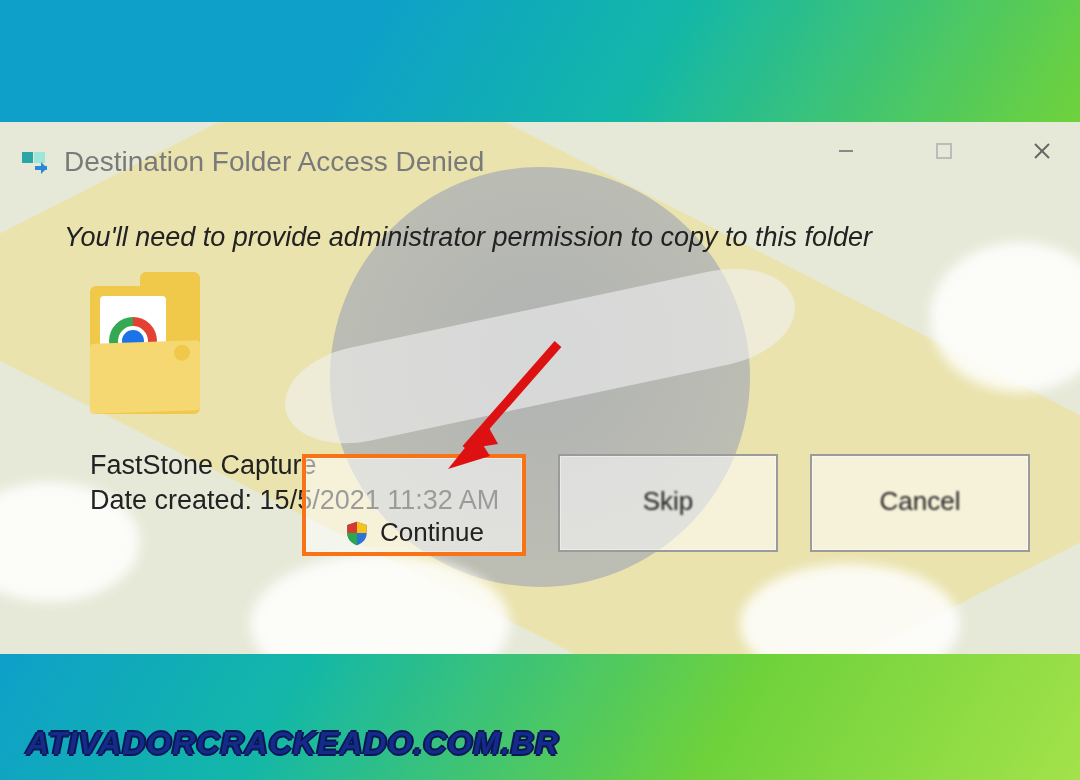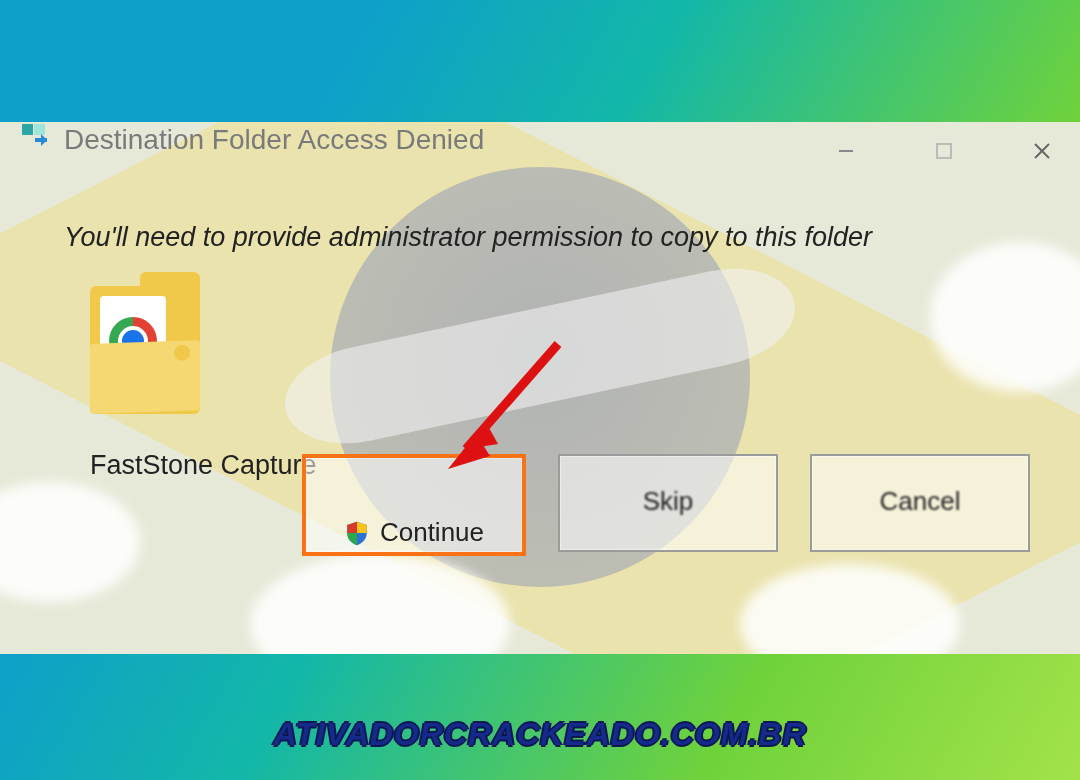--- a/index.html
+++ b/index.html
@@ -36,21 +36,21 @@
   .c3{left:250px;bottom:-40px;width:260px;height:140px;}
   .c4{right:120px;bottom:-30px;width:220px;height:120px;}
 
   
   .win{
     position:absolute;left:6px;right:6px;top:124px;height:460px;
     background:rgba(255,255,255,.0);
   }
   .titlebar{
     position:absolute;left:0;right:0;top:0;height:54px;
-    display:flex;align-items:flex-start;
+    display:flex;align-items:flex-end;
     padding-left:16px;
   }
   .app-icon{
     width:26px;height:26px;position:relative;margin-right:16px;flex:0 0 auto;
   }
   .app-icon .m{position:absolute;width:11px;height:11px;}
   .app-icon .a{left:0;top:0;background:#2aa6a6;}
   .app-icon .b{left:12px;top:0;background:#9ee6d8;}
   .app-icon .ar{position:absolute;left:13px;top:14px;width:12px;height:4px;background:#2a88d8;}
   .app-icon .ar:after{content:"";position:absolute;right:-6px;top:-4px;border:6px solid transparent;border-left-color:#2a88d8;}
@@ -98,25 +98,26 @@
   .shield svg{width:26px;height:26px;}
   .btn.blur .lbl{filter:blur(1.2px);}
   .btn.blur .sub{filter:blur(1.5px);}
 
   
   .arrow{position:absolute;left:432px;top:210px;pointer-events:none;}
   .arrow svg{width:150px;height:150px;}
 
   
   .watermark{
-    position:absolute;left:0;right:0;bottom:27px;text-align:center;
+    position:absolute;left:0;right:0;bottom:18px;
     font-family:Impact,"Arial Black",sans-serif;
     font-style:italic;font-weight:900;letter-spacing:1px;
     font-size:32px;color:#142b8c;
     text-shadow:2px 0 #0a1750,-2px 0 #0a1750,0 2px #0a1750,0 -2px #0a1750;
+    padding-left:26px;
   }
 </style>
 </head>
 <body>
 
 <div class="bg"></div>
 
 <div class="flag">
   <div class="rhombus"></div>
   <div class="globe"></div>
@@ -162,20 +163,21 @@
     <div class="folder-ic">
       <div class="folder-tab"></div>
       <div class="folder-back"></div>
       <div class="folder-page">
           <div class="chrome-ic"></div>
         </div>
       <div class="folder-front"></div>
     </div>
     <div>
       <div class="fname">FastStone Capture</div>
+      <div class="fdate">Date created: 15/5/2021 11:32 AM</div>
     </div>
   </div>
 
   <div class="btn-row">
     <div class="btn primary">
       <div class="row1">
         <span class="shield">
           <svg viewBox="0 0 32 32">
             <path d="M16 2 L28 6 V16 C28 24 22 29 16 31 C10 29 4 24 4 16 V6 Z" fill="#2b73d6"></path>
             <path d="M16 2 L28 6 V16 H16 Z" fill="#f7c21a"></path>

